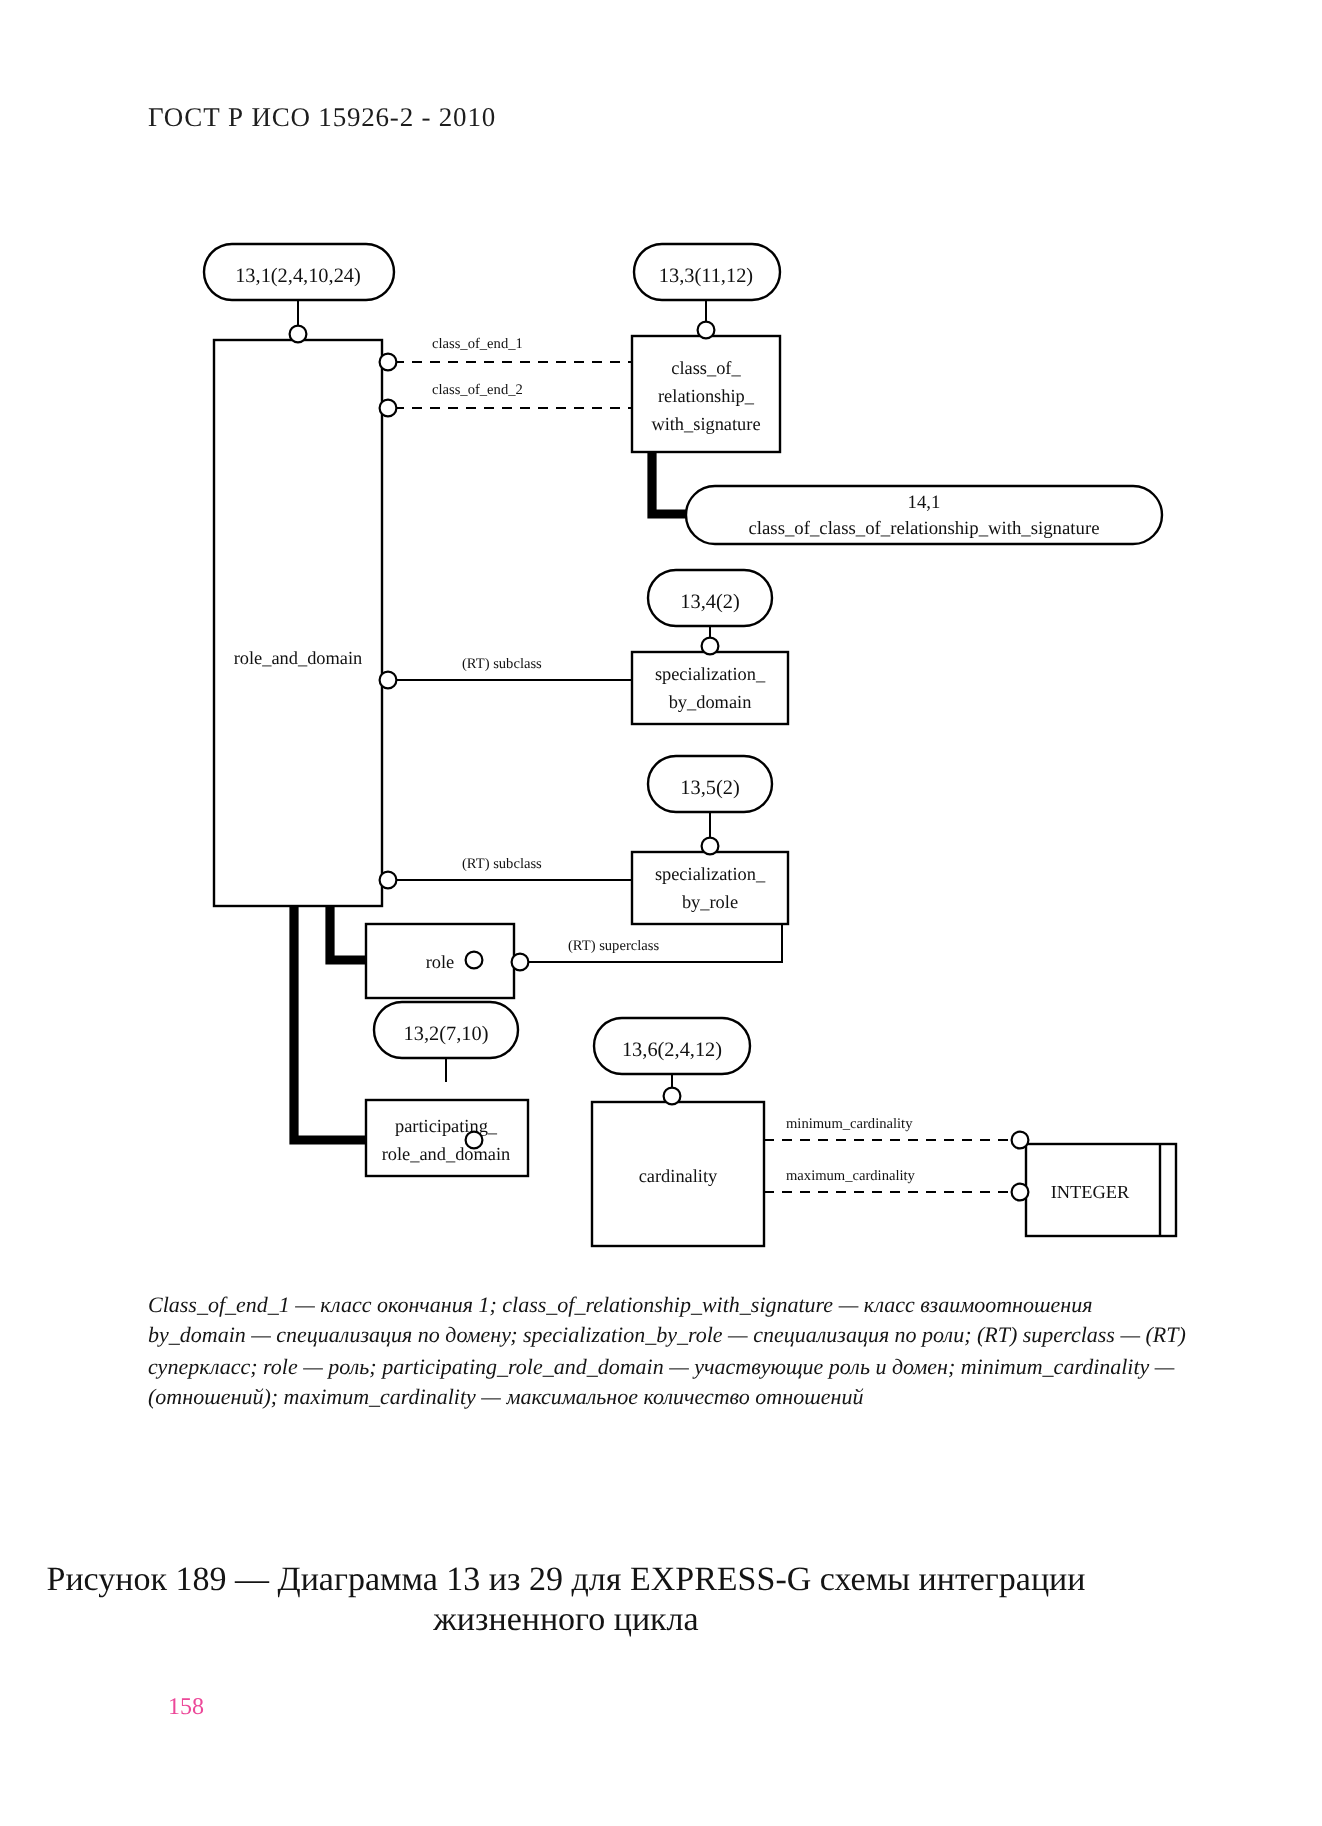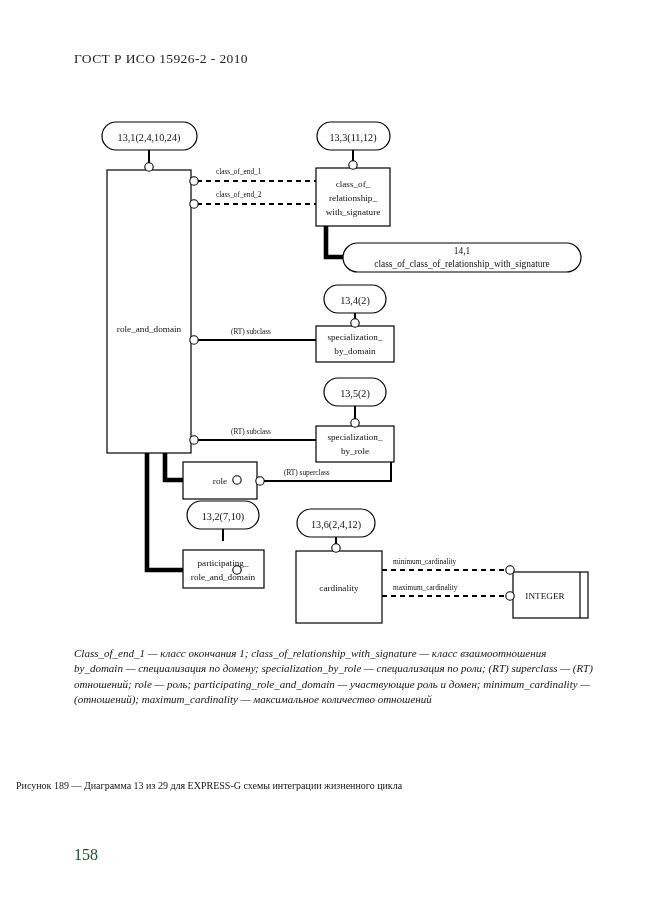--- a/index.html
+++ b/index.html
@@ -49,32 +49,32 @@
     font-size: 11px;
     line-height: 15.4px;
     text-align: left;
     color: #141414;
   }
   #figure-caption {
     position: absolute;
     left: 0px;
     top: 780px;
     width: 534px;
-    text-align: left;
-    font-family: "Liberation Serif", serif;
-    font-size: 10px;
+    text-align: center;
+    font-family: "Liberation Serif", serif;
+    font-size: 17px;
     color: #141414;
   }
   #page-number {
     position: absolute;
-    left: 58px;
+    left: 68px;
     top: 846px;
     font-family: "Liberation Serif", serif;
-    font-size: 16px;
-    color: #14532d;
+    font-size: 12px;
+    color: #ec4899;
   }
   svg text {
     font-family: "Liberation Serif", serif;
     fill: #111111;
   }
   .ent-label { font-size: 9.2px; }
   .page-ref  { font-size: 10.2px; }
   .rel-label { font-size: 7.3px; }
   .big-ref   { font-size: 9.4px; }
 </style>
@@ -245,21 +245,21 @@
 
     <text class="rel-label" x="377" y="464">minimum_cardinality</text>
 
     <text class="rel-label" x="377" y="490">maximum_cardinality</text>
 
   </svg>
 
   <div id="legend-block">
     <div>Class_of_end_1 — класс окончания 1; class_of_relationship_with_signature — класс взаимоотношения</div>
     <div>by_domain — специализация по домену; specialization_by_role — специализация по роли; (RT) superclass — (RT)</div>
-    <div>отношений; role — роль; participating_role_and_domain — участвующие роль и домен; minimum_cardinality —</div>
+    <div>суперкласс; role — роль; participating_role_and_domain — участвующие роль и домен; minimum_cardinality —</div>
     <div>(отношений); maximum_cardinality — максимальное количество отношений</div>
   </div>
 
   <div id="figure-caption">Рисунок 189 — Диаграмма 13 из 29 для EXPRESS-G схемы интеграции жизненного цикла</div>
 
   <div id="page-number">158</div>
 
 </div>
 
 </body></html>

